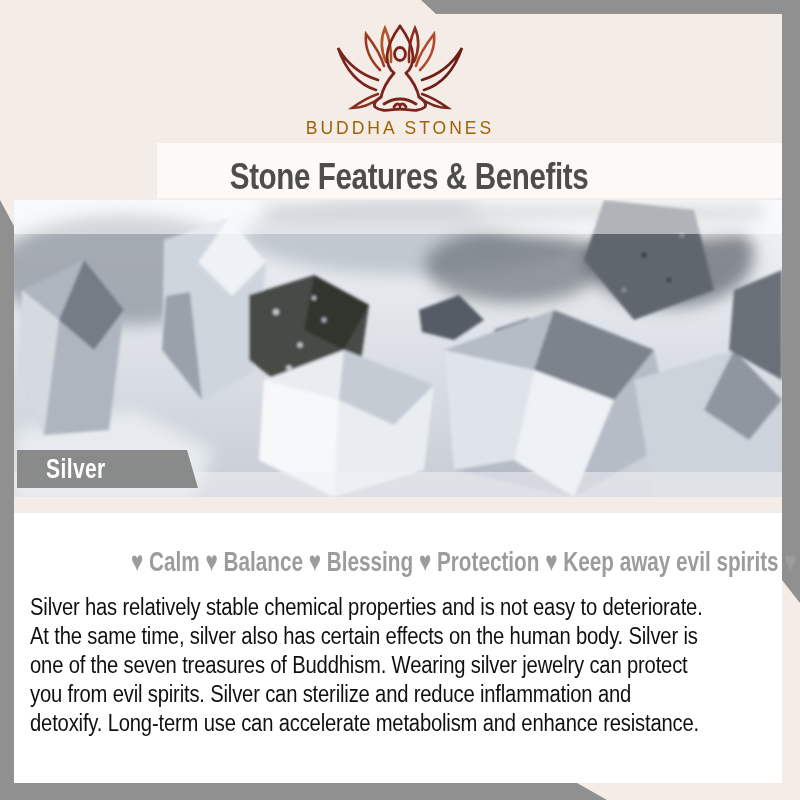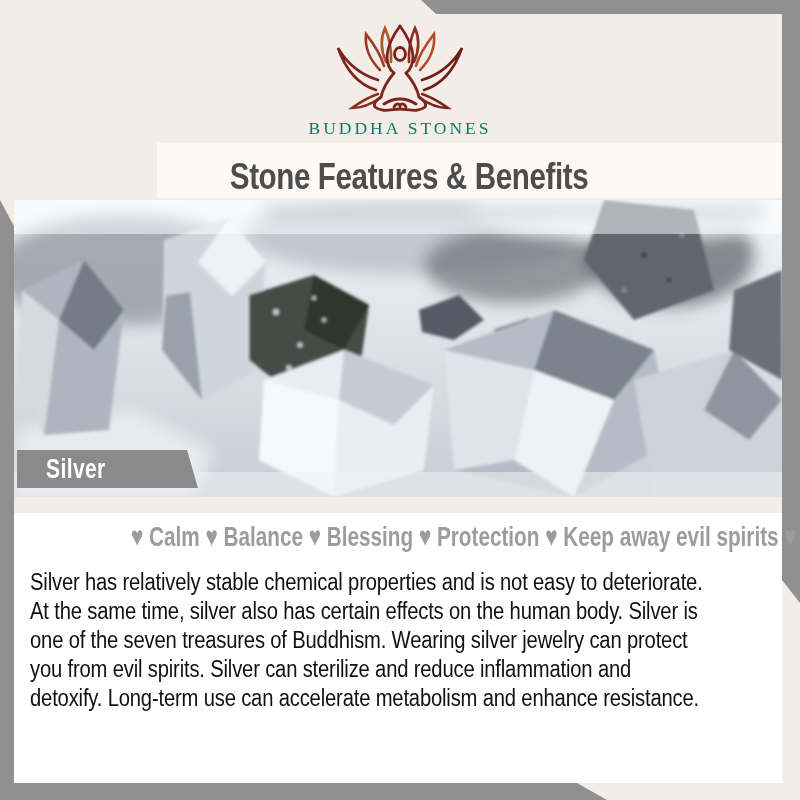--- a/index.html
+++ b/index.html
@@ -9,22 +9,22 @@
     font-family:"Liberation Sans", sans-serif;
   }
   
   .shadow{position:absolute;inset:0;background:#909090;}
   .shadow-tr{clip-path:polygon(421px 0,800px 0,800px 603px,782px 580px,782px 14px,436px 14px);}
   .shadow-bl{clip-path:polygon(0 200px,14px 226px,14px 783px,577px 783px,607px 800px,0 800px);}
   
   .logo-wrap{position:absolute;left:0;right:0;top:20px;text-align:center;}
   .logo-wrap svg{display:block;margin:0 auto;}
   .brand-name{
-    margin-top:2px;font-family:Liberation Serif, serif;font-size:17.5px;
-    letter-spacing:3px;color:#0f766e;
+    margin-top:2px;font-family:Liberation Sans, sans-serif;font-size:17.5px;
+    letter-spacing:3px;color:#a16207;
   }
   
   .title-band{position:absolute;left:157px;top:143px;width:625px;height:55px;background:#fcf9f7;}
   .section-title{position:absolute;left:0;right:0;top:155px;height:46px;text-align:center;color:#4d4d4d;padding-left:18px;}
   .section-title span{
     display:inline-block;font-size:37px;font-weight:bold;line-height:44px;
     transform:scaleX(0.8);transform-origin:center;white-space:nowrap;letter-spacing:-0.5px;
   }
   
   .photo{position:absolute;left:14px;top:200px;width:768px;height:297px;overflow:hidden;background:#1d4ed8;}
@@ -33,21 +33,21 @@
     position:absolute;left:3px;top:250px;width:181px;height:38px;
     background:rgba(128,128,128,0.9);
     clip-path:polygon(0 0,170px 0,181px 38px,0 38px);
   }
   .stone-banner span{
     display:inline-block;margin-left:29px;color:#ffffff;font-size:27px;font-weight:bold;
     line-height:38px;transform:scaleX(0.78);transform-origin:left center;letter-spacing:0.5px;
   }
   
   .details{position:absolute;left:14px;top:513px;width:768px;height:270px;background:#ffffff;}
-  .benefits{margin-top:0;padding-top:7px;color:#9c9c9c;}
+  .benefits{margin-top:0;padding-top:32px;color:#9c9c9c;}
   .benefits span{
     display:inline-block;font-size:28px;font-weight:bold;line-height:34px;white-space:nowrap;
     transform:scaleX(0.74);transform-origin:center;
   }
   .description{
     margin:14px 0 0 16px;width:860px;color:#101010;
     font-size:23.5px;line-height:29px;letter-spacing:-0.2px;
     transform:scaleX(0.86);transform-origin:left top;
   }
   .description span{display:block;white-space:nowrap;}

